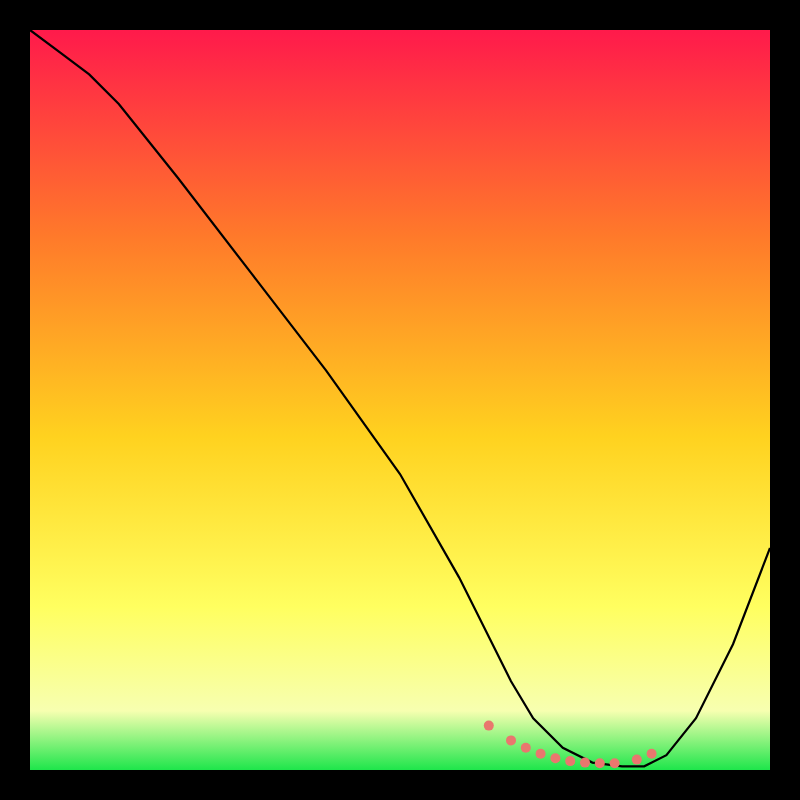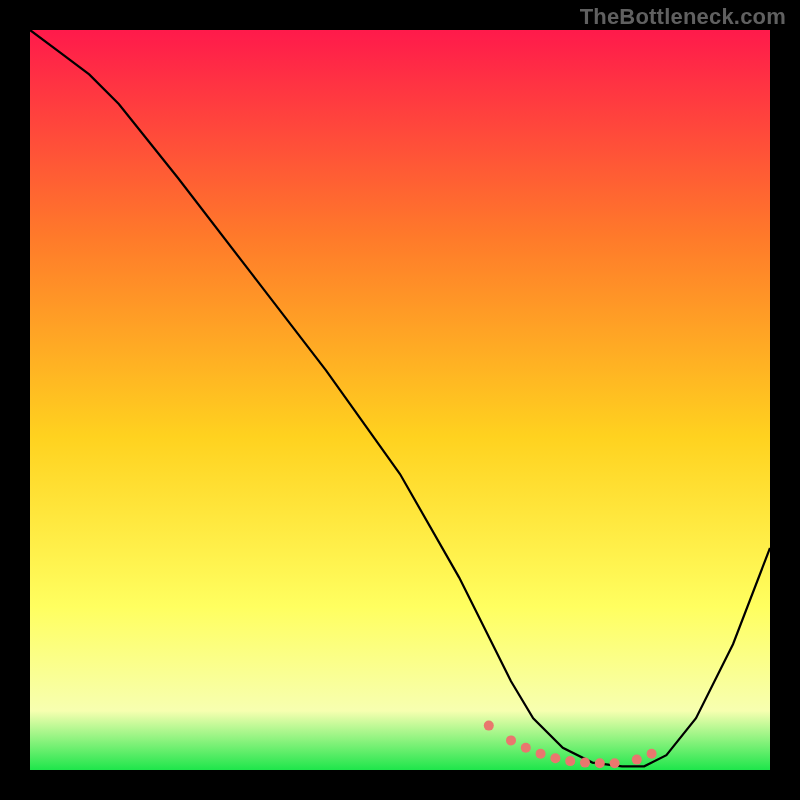--- a/index.html
+++ b/index.html
@@ -36,21 +36,20 @@
     overflow: hidden;
   }
   .plot-area svg {
     display: block;
   }
 </style>
 </head>
 <body>
 
 <div class="frame">
-  <div class="watermark">TheBottleneck.com</div>
 
   <div class="plot-area">
     <svg id="chart-svg" width="740" height="740" viewBox="0 0 740 740">
       <defs>
         <linearGradient id="bg-grad" x1="0" y1="0" x2="0" y2="1">
           <stop id="g0" offset="0%" stop-color="#ff1a4b"></stop>
           <stop id="g1" offset="28%" stop-color="#ff7a2a"></stop>
           <stop id="g2" offset="55%" stop-color="#ffd21f"></stop>
           <stop id="g3" offset="78%" stop-color="#ffff60"></stop>
           <stop id="g4" offset="92%" stop-color="#f7ffb0"></stop>

